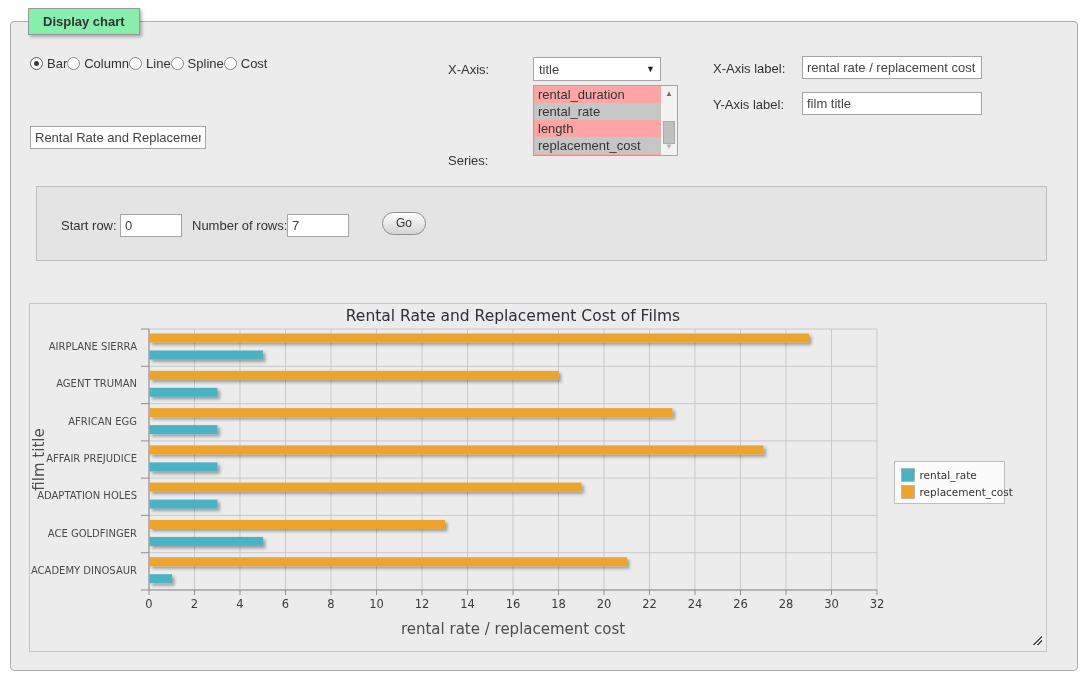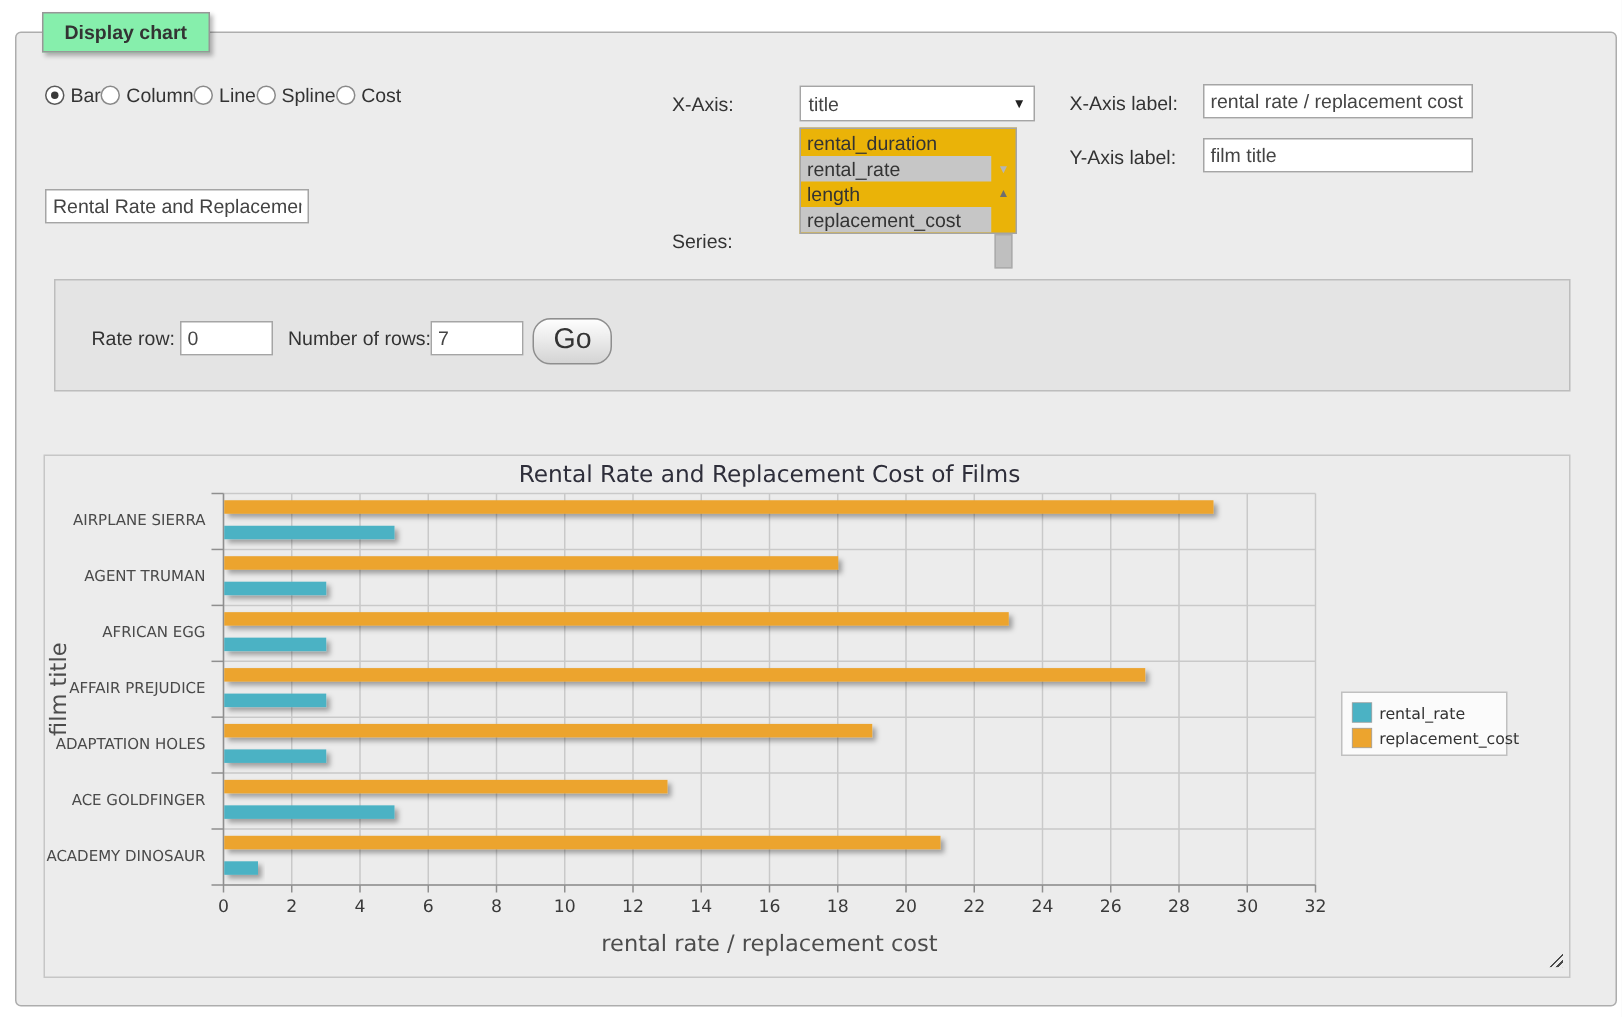--- a/index.html
+++ b/index.html
@@ -22,41 +22,41 @@
   .radio { width:13px; height:13px; border-radius:50%; border:1px solid #8a8a8a; background:#fff; position:relative; }
   .radio.on { border-color:#5a5a5a; }
   .radio.on::after { content:""; position:absolute; left:3px; top:3px; width:5px; height:5px; border-radius:50%; background:#3a3a3a; }
 
   .chk-row { position:absolute; left:30px; top:88px; display:flex; align-items:center; gap:5px;margin-top:45px; }
   .checkbox { width:13px; height:13px; border:1px solid #8a8a8a; background:#fff; }
 
   input.txt { position:absolute; border:1px solid #a5a5a5; background:#fff; height:23px;
               font-family:"Liberation Sans", sans-serif; font-size:13px; color:#444; padding:0 4px; }
 
-  .selectbox { position:absolute; left:533px; top:57px; width:157px; height:24px; background:#fff;
+  .selectbox { position:absolute; left:533px; top:57px; width:128px; height:24px; background:#fff;
                border:1px solid #a5a5a5; display:flex; align-items:center; padding:0 5px; color:#444; }
   .selectbox .arrow { margin-left:auto; font-size:9px; color:#222; }
 
-  .listbox { position:absolute; left:533px; top:85px; width:145px; height:71px; background:#eab308;
-             border:1px solid #a5a5a5; display:flex;align-items:center; }
+  .listbox { position:absolute; left:533px; top:85px; width:145px; height:71px; background:#fca5a5;
+             border:1px solid #a5a5a5; display:flex; }
   .opts { flex:1; overflow:hidden; }
   .opt { height:17px; line-height:17px; padding-left:4px; color:#333; white-space:nowrap; }
   .opt.on { background:#c6c6c6; }
   .lb-scroll { width:16px; background:#f2f2f2; position:relative; }
   .sc-btn { position:absolute; left:1px; width:14px; height:14px; text-align:center; font-size:8px; line-height:14px; color:#6e6e6e; }
   .sc-up { top:1px; }
   .sc-dn { bottom:1px; color:#b5b5b5; }
   .sc-thumb { position:absolute; left:2px; top:35px; width:12px; height:23px; background:#bfbfbf; border:1px solid #ababab; }
 
   
   .rows-panel { position:absolute; left:36px; top:186px; width:1011px; height:75px;
                 background:#e4e4e4; border:1px solid #bdbdbd; }
-  .go-btn { position:absolute; left:318px; top:25px; padding:3px 13px 4px; border-radius:12px;
+  .go-btn { position:absolute; left:345px; top:25px; padding:3px 13px 4px; border-radius:12px;
             border:1px solid #8e8e8e; background:linear-gradient(#fefefe,#d4d4d4);
-            font-size:19px; color:#333; font-family:"Liberation Sans", sans-serif;text-align:right; }
+            font-size:12px; color:#333; font-family:"Liberation Sans", sans-serif;text-align:right; }
 
   
   .chart-box { position:absolute; left:29px; top:303px; width:1018px; height:349px;
                background:#ececec; border:1px solid #c6c6c6; }
   .resize-handle { position:absolute; right:4px; bottom:6px; width:11px; height:11px;
                    background:repeating-linear-gradient(135deg,#4a4a4a 0 1px,transparent 1px 3px);
                    clip-path:polygon(100% 0,100% 100%,0 100%); }
   .chart-svg text { font-family:"DejaVu Sans", sans-serif; }
 </style>
 </head>
@@ -117,21 +117,21 @@
     </div>
   </div>
 
   <span class="ctl-label right-lab" style="left:713px; top:61px; width:84px;">X-Axis label:</span>
   <input class="txt" style="left: 802px; top: 56px; width: 180px;" value="rental rate / replacement cost">
 
   <span class="ctl-label right-lab" style="left:713px; top:97px; width:84px;">Y-Axis label:</span>
   <input class="txt" style="left: 802px; top: 92px; width: 180px;" value="film title">
 
   <div class="rows-panel">
-    <span class="ctl-label" style="left:24px; top:31px;">Rate row:</span>
+    <span class="ctl-label" style="left:24px; top:31px;">Start row:</span>
     <input class="txt" style="left: 83px; top: 27px; width: 62px;" value="0">
     <span class="ctl-label" style="left:155px; top:31px;text-align:right;">Number of rows:</span>
     <input class="txt" style="left: 250px; top: 27px; width: 62px;" value="7">
     <button class="go-btn">Go</button>
   </div>
 
   <div class="chart-box">
     <div id="chart" class="chart-svg"><svg width="1016" height="347" viewBox="0 0 1016 347" xmlns="http://www.w3.org/2000/svg">
           <defs>
             <filter id="sh" x="-20%" y="-60%" width="140%" height="260%">

